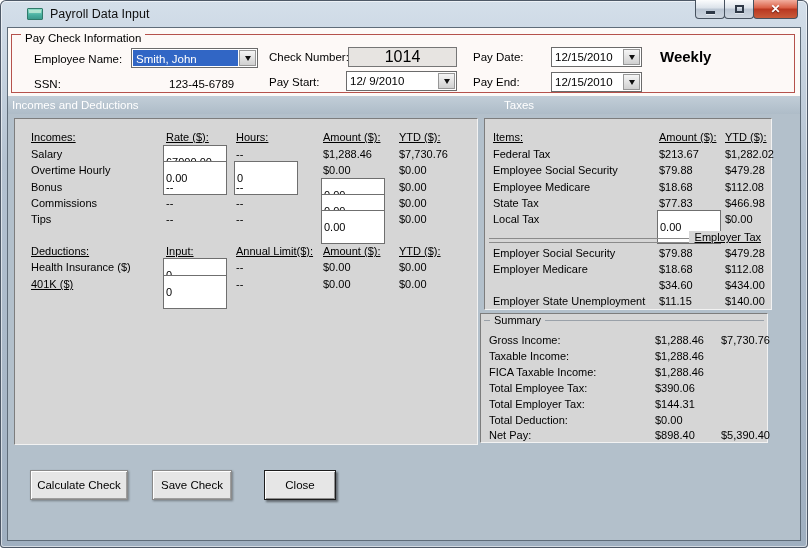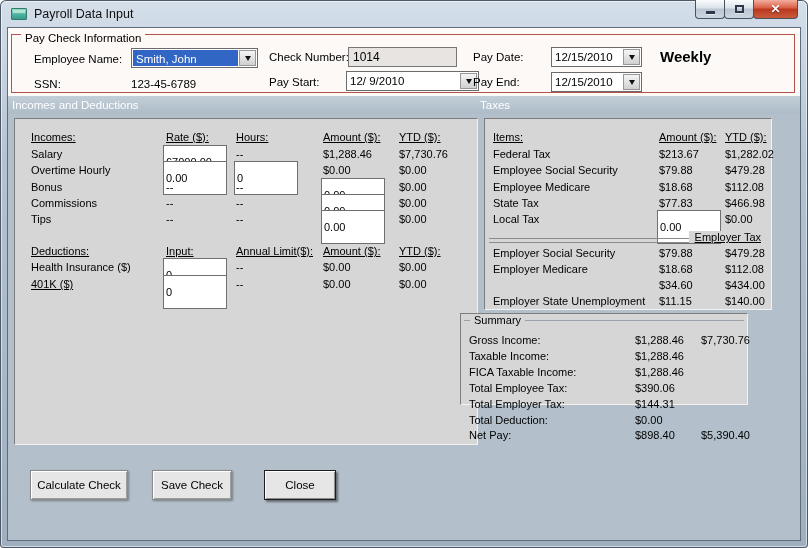--- a/index.html
+++ b/index.html
@@ -7,21 +7,21 @@
 
   .window{
     position:relative; width:808px; height:548px;
     background:linear-gradient(#d4dfea, #b4c2d1 30%, #9fafc0);
     border-radius:6px 6px 4px 4px;
     box-shadow: inset 0 0 0 1px rgba(70,80,95,.95), inset 0 0 0 2px rgba(255,255,255,.55);
     overflow:hidden;
   }
 
   
-  .titlebar{ position:absolute; left:0; top:0; right:0; height:38px; }
+  .titlebar{ position:absolute; left:16px; top:0; right:0; height:38px; }
   .app-icon{
     position:absolute; left:11px; top:8px; width:16px; height:12px;
     background:linear-gradient(#8fdcc8, #49b0a0 60%, #3c9a8c);
     border:1px solid #2f7a6a; border-radius:1px;
   }
   .app-icon::before{
     content:''; position:absolute; left:1px; right:1px; top:1px; height:3px;
     background:#bfead6; opacity:.8;
   }
   .win-title{ position:absolute; left:34px; top:7px; font-size:12.5px; color:#101010; white-space:nowrap; }
@@ -53,41 +53,41 @@
   
   .groupbox{
     position:absolute; left:3px; top:6px; width:784px; height:59px;
     border:1px solid #b5524c; background:#fdf9f7;
   }
   .gb-legend{
     position:absolute; top:-7px; left:9px; background:#fdf9f7; padding:4px 4px;
     font-size:11.5px; line-height:13px; color:#000;
   }
   .flbl{ position:absolute; font-size:11.5px; line-height:14px; color:#000; white-space:nowrap; }
-  .fval{ position:absolute; font-size:11.5px; line-height:14px; color:#000; white-space:nowrap; }
+  .fval{ position:absolute; font-size:11.5px; line-height:14px; color:#000; white-space:nowrap;margin-left:38px; }
   .freq{ position:absolute; font-size:15px; font-weight:bold; color:#000; }
 
   .combo{
     position:absolute; height:20px; border:1px solid #6b6b6b; background:#ffffff;
     display:flex; align-items:stretch;
   }
   .combo .ctext{
     flex:1; font-size:11.5px; line-height:16px; padding:1px 3px;
     white-space:nowrap; overflow:hidden; color:#000;
   }
   .combo .ctext.selected{ background:#3166c5; color:#ffffff; margin:1px 0 1px 1px; }
   .ddbtn{
     width:17px; margin:1px; background:linear-gradient(#f5f5f5, #d0d0d0);
     border:1px solid #979797; display:flex; align-items:center; justify-content:center;
   }
   .arr{ width:0; height:0; border-left:3.5px solid transparent; border-right:3.5px solid transparent; border-top:5px solid #111; }
 
   .tb-disabled{
     position:absolute; height:20px; background:#e7e4e1; border:1px solid #767676;
-    font-family:inherit; font-size:12px; padding:1px 4px; color:#000;
+    font-family:inherit; font-size:16px; padding:1px 4px; color:#000;text-align:center;
   }
 
   
   .panel{
     position:absolute; background:#d6d6d6;
     border-top:1px solid #7d7d7d; border-left:1px solid #7d7d7d;
     border-bottom:1px solid #f2f2f2; border-right:1px solid #f2f2f2;
   }
   .cell{ position:absolute; font-size:11px; line-height:15px; white-space:nowrap; color:#000; }
   .u{ text-decoration:underline; }
@@ -137,42 +137,42 @@
       <div class="wc closeb">
           <span class="glyph-close">✕</span>
         </div>
     </div>
   </div>
 
   <div class="client">
     <div class="lower"></div>
     <div class="section-bar">
       <span class="secttl" style="left:4px">Incomes and Deductions</span>
-      <span class="secttl" style="left:472px">Taxes</span>
+      <span class="secttl" style="left:496px">Taxes</span>
     </div>
 
     <div class="groupbox">
       <span class="gb-legend">Pay Check Information</span>
 
       <span class="flbl" style="left:22px;top:17px">Employee Name:</span>
       <div class="combo" style="left:119px;top:13px;width:127px">
         <span class="ctext selected">Smith, John</span>
         <span class="ddbtn">
             <span class="arr"></span>
           </span>
       </div>
 
       <span class="flbl" style="left:22px;top:42px">SSN:</span>
       <span class="fval" style="left:119px;top:42px">123-45-6789</span>
 
       <span class="flbl" style="left:257px;top:15px">Check Number:</span>
       <input class="tb-disabled" style="left: 336px; top: 12px; width: 109px;" value="1014">
 
       <span class="flbl" style="left:257px;top:40px">Pay Start:</span>
-      <div class="combo" style="left:334px;top:36px;width:133px">
+      <div class="combo" style="left:334px;top:36px;width:111px">
         <span class="ctext">12/ 9/2010</span>
         <span class="ddbtn">
             <span class="arr"></span>
           </span>
       </div>
 
       <span class="flbl" style="left:461px;top:15px">Pay Date:</span>
       <div class="combo" style="left:539px;top:12px;width:91px">
         <span class="ctext">12/15/2010</span>
         <span class="ddbtn">
@@ -286,21 +286,21 @@
       <span class="cell" style="left:240px;top:143px">$112.08</span>
 
       <span class="cell" style="left:174px;top:159px">$34.60</span>
       <span class="cell" style="left:240px;top:159px">$434.00</span>
 
       <span class="cell" style="left:8px;top:175px">Employer State Unemployment</span>
       <span class="cell" style="left:174px;top:175px">$11.15</span>
       <span class="cell" style="left:240px;top:175px">$140.00</span>
     </div>
 
-    <div class="panel" style="left:452px;top:285px;width:288px;height:92px">
+    <div class="panel" style="left:472px;top:285px;width:288px;height:130px">
       <div class="sum-line"></div>
       <span class="sum-legend">Summary</span>
 
       <span class="cell" style="left:8px;top:19px">Gross Income:</span>
       <span class="cell" style="left:174px;top:19px">$1,288.46</span>
       <span class="cell" style="left:240px;top:19px">$7,730.76</span>
 
       <span class="cell" style="left:8px;top:35px">Taxable Income:</span>
       <span class="cell" style="left:174px;top:35px">$1,288.46</span>
 

